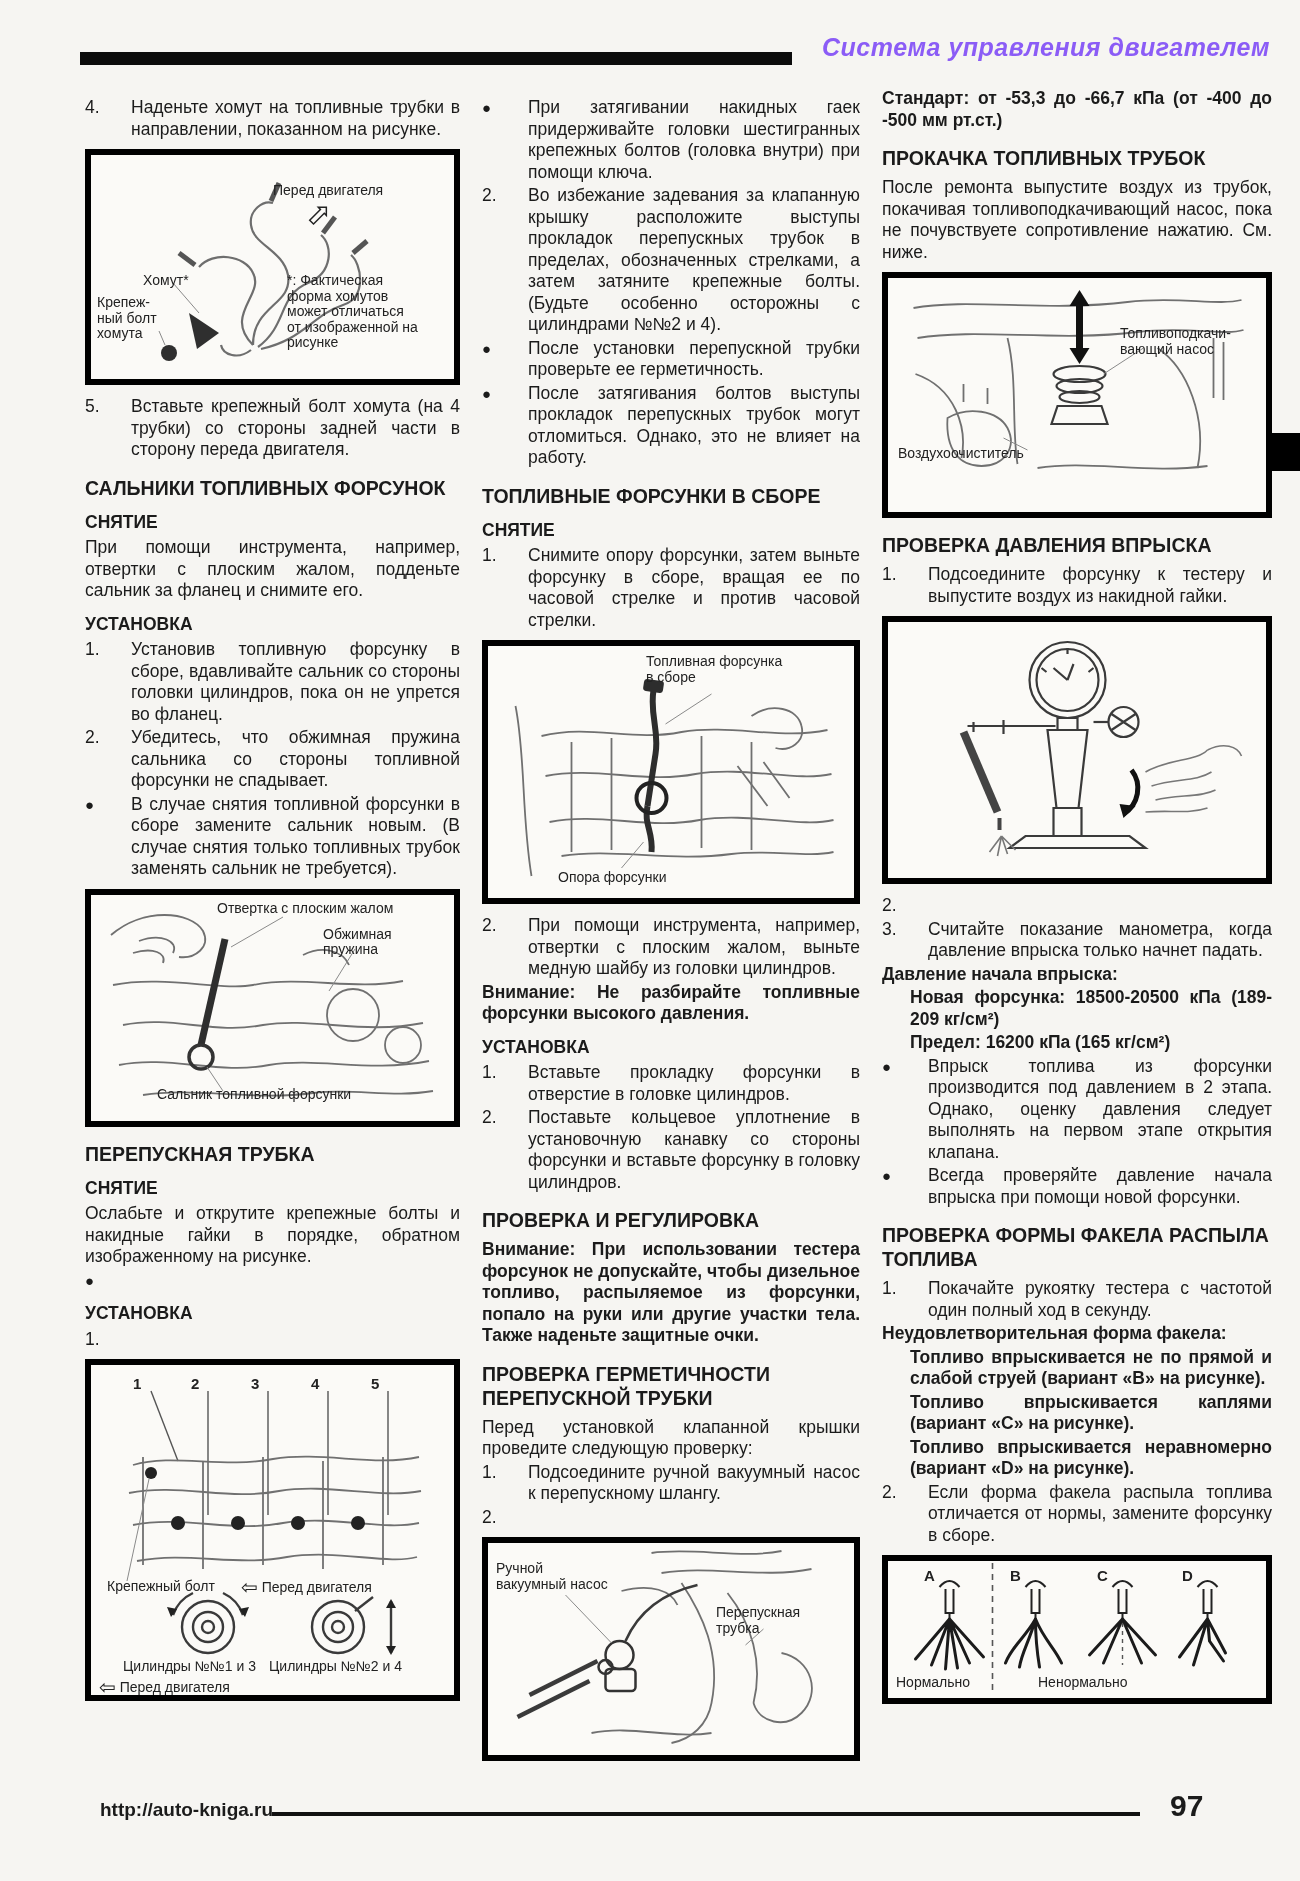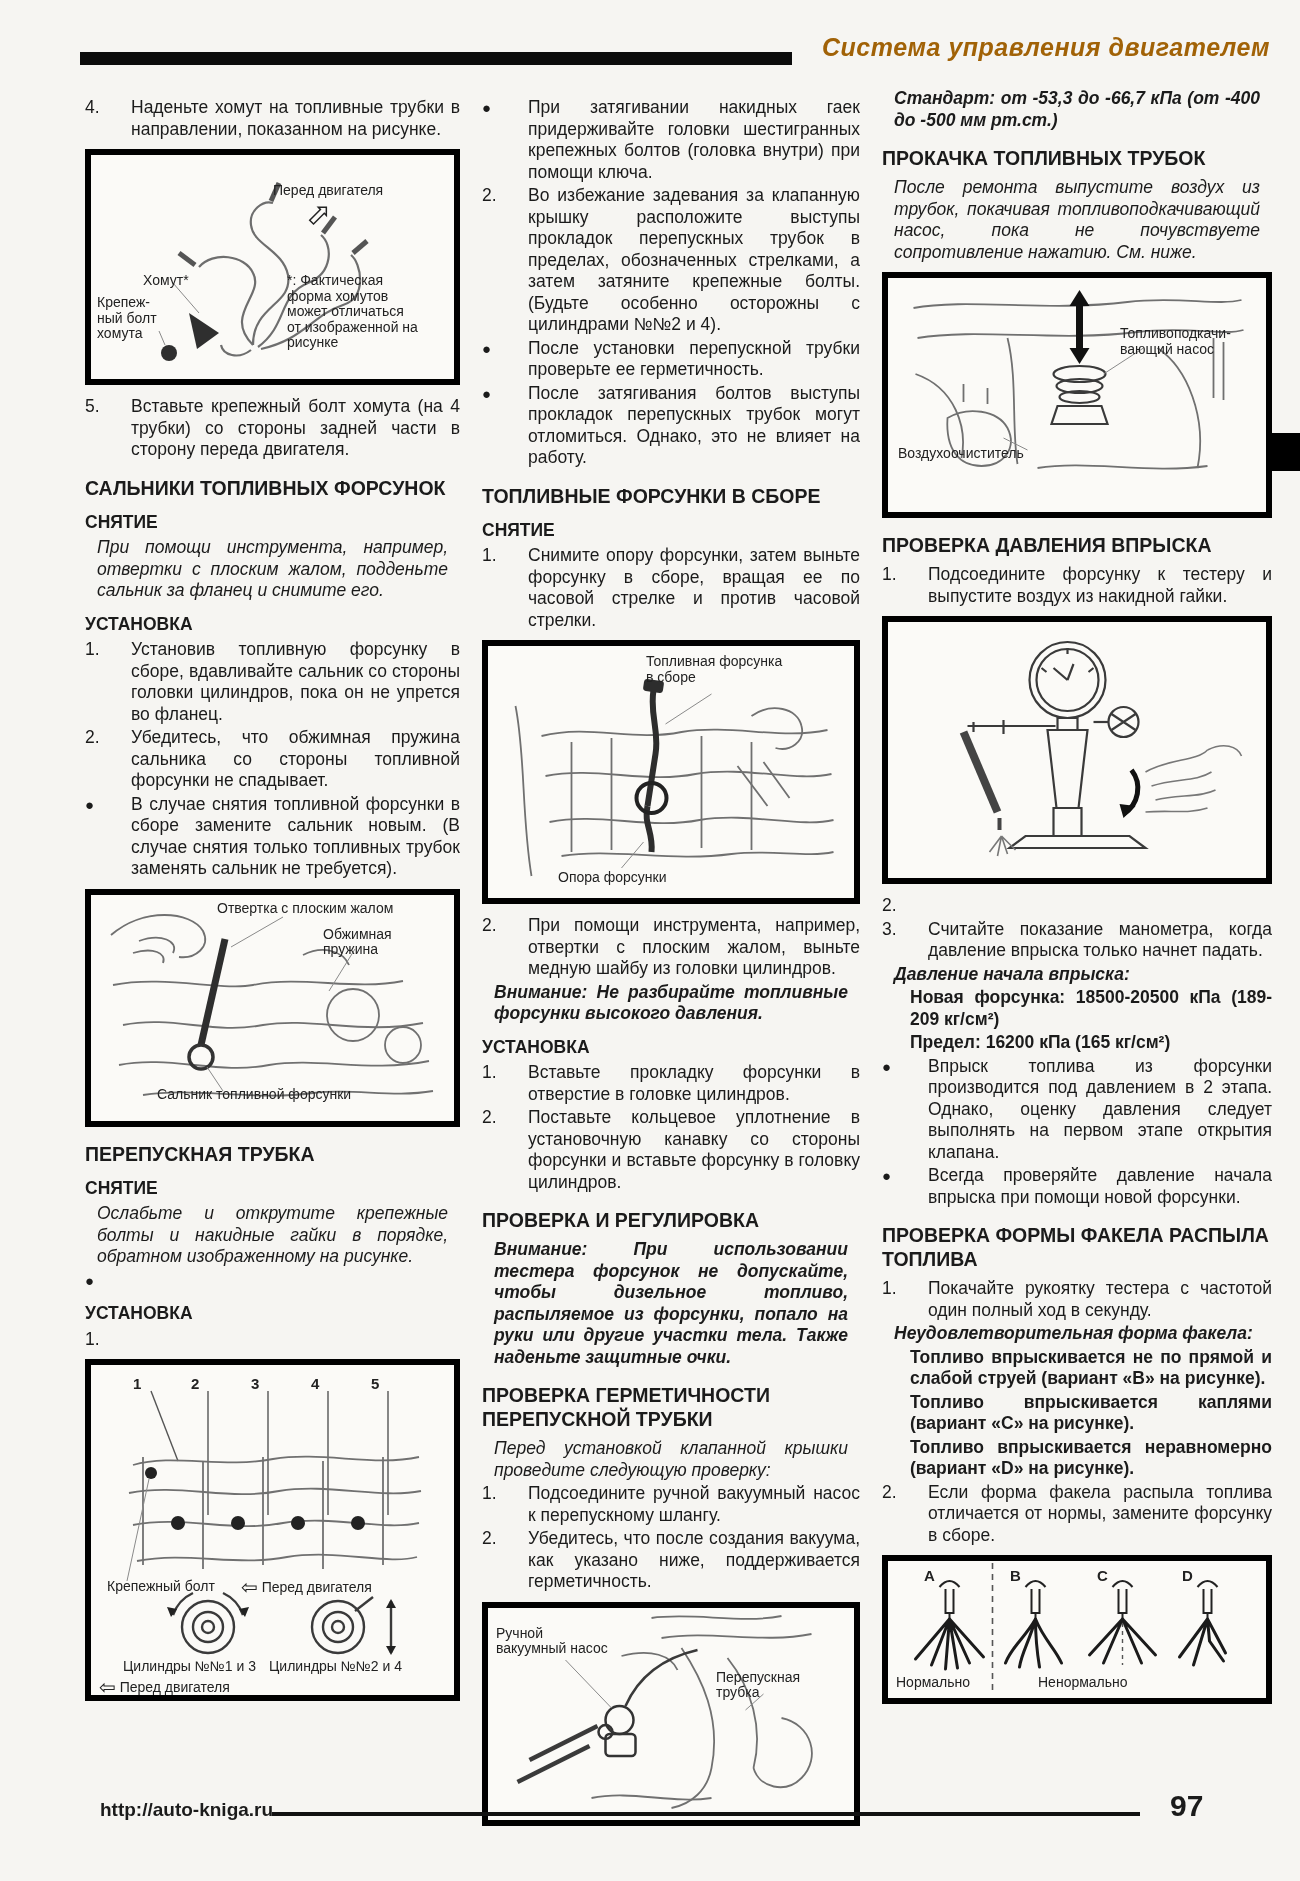--- a/index.html
+++ b/index.html
@@ -1,31 +1,31 @@
 <!DOCTYPE html>
 <html><head>
 <meta charset="utf-8">
 <style>
   html,body{margin:0;padding:0;background:#e8e7e4;}
   .page{position:relative;width:1300px;height:1881px;background:#f6f5f2;overflow:hidden;
         font-family:"Liberation Sans",sans-serif;color:#1b1b1b;}
   
   .header-bar{position:absolute;left:80px;top:52px;width:712px;height:13px;background:#0c0c0c;}
   .header-title{position:absolute;right:30px;top:33px;font-size:25px;font-weight:bold;font-style:italic;
-        letter-spacing:.5px;color:#a16207;}
+        letter-spacing:.5px;color:#8b5cf6;}
   .chapter-tab{position:absolute;left:1222px;top:433px;width:78px;height:38px;background:#000;color:#fff;
         font-size:26px;font-weight:bold;display:flex;align-items:center;padding-left:24px;box-sizing:border-box;}
   
   .col{position:absolute;font-size:17.5px;line-height:21.5px;text-align:justify;}
   .col-left{left:85px;top:95px;width:375px;}
   .col-mid{left:482px;top:95px;width:378px;}
   .col-right{left:882px;top:86px;width:390px;}
   .h1{font-size:19.5px;line-height:24px;font-weight:bold;text-align:left;margin:15px 0 7px;}
   .h2{font-size:17.5px;font-weight:bold;text-align:left;margin:12px 0 4px;}
-  .p{margin:2px 12px;font-style:italic;}
+  .p{margin:2px 0;}
   .b{font-weight:bold;}
   .ind{margin:2px 0 2px 28px;font-weight:bold;}
   .li{display:flex;margin:2px 0;}
   .li .n{flex:0 0 46px;}
   .li .t{flex:1;text-align:justify;}
   .li .n.bdot{font-size:15px;}
   
   .fig{position:relative;border:6px solid #000000;background:#fbfaf7;margin:9px 0 11px;}
   .fig svg{position:absolute;left:0;top:0;width:100%;height:100%;}
   .lbl{position:absolute;font-size:14px;line-height:15.5px;text-align:left;color:#222;}
@@ -281,21 +281,20 @@
     <div class="p b">Внимание: При использовании тестера форсунок не допускайте, чтобы дизельное топливо, распыляемое из форсунки, попало на руки или другие участки тела. Также наденьте защитные очки.</div>
 
     <div class="h1">ПРОВЕРКА ГЕРМЕТИЧНОСТИ ПЕРЕПУСКНОЙ ТРУБКИ</div>
     <div class="p">Перед установкой клапанной крышки проведите следующую проверку:</div>
     <div class="li">
       <span class="n">1.</span>
       <span class="t">Подсоедините ручной вакуумный насос к перепускному шлангу.</span>
     </div>
     <div class="li">
       <span class="n">2.</span>
-      <span class="t">Убедитесь, что после создания вакуума, как указано ниже, поддерживается герметичность.</span>
     </div>
 
     <div class="fig" style="height:212px">
       <svg viewBox="0 0 339 212">
         <g stroke="#707070" stroke-width="1.8" fill="none">
           <path d="M150,10 C190,4 240,16 280,8 M160,30 C210,22 260,36 310,26"></path>
           <path d="M180,40 C200,70 220,110 210,160 C206,182 190,196 170,200"></path>
           <path d="M226,50 C250,80 262,120 252,160"></path>
           <path d="M280,110 C310,116 320,150 300,170 C284,186 258,180 252,160"></path>
           <path d="M120,48 C150,40 170,48 176,62"></path>

